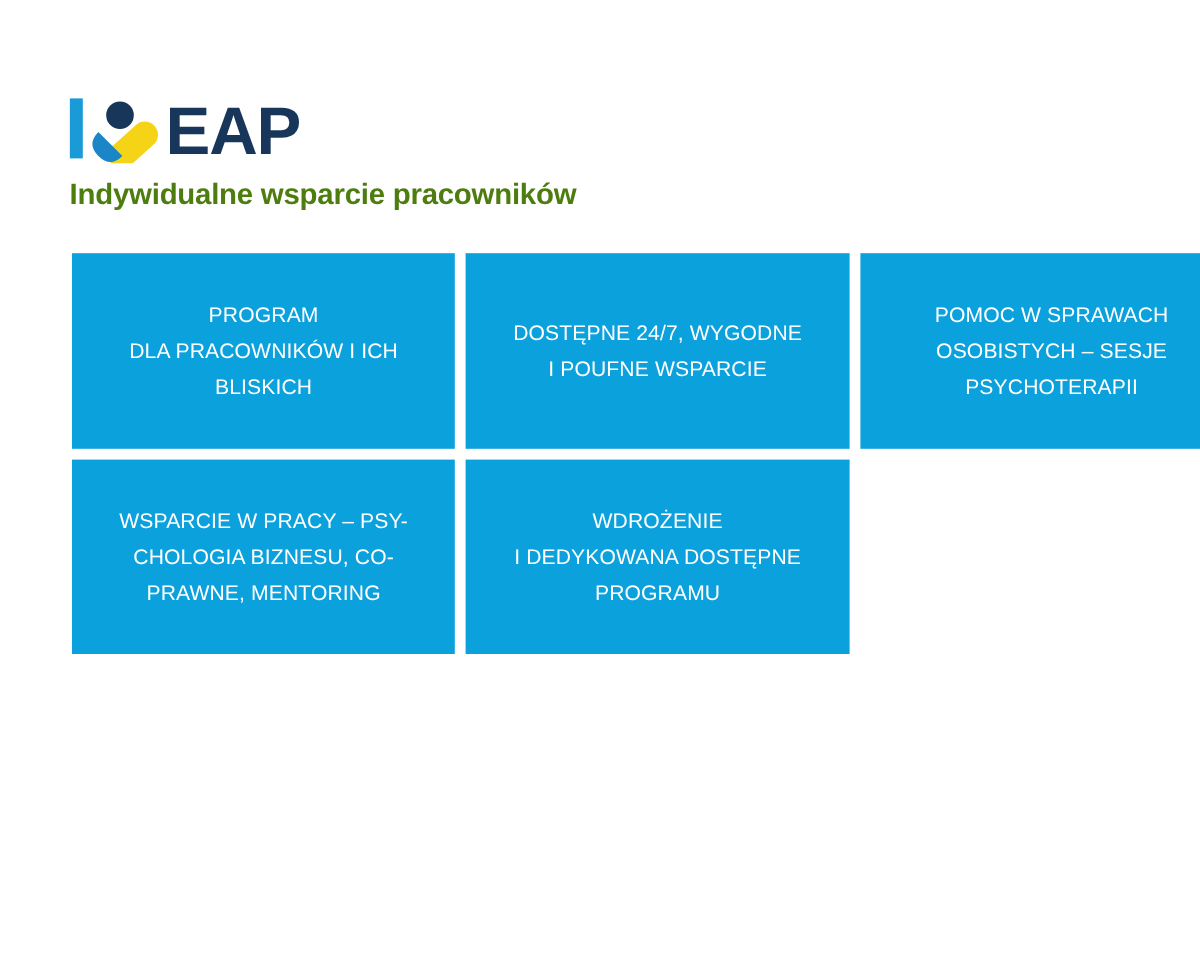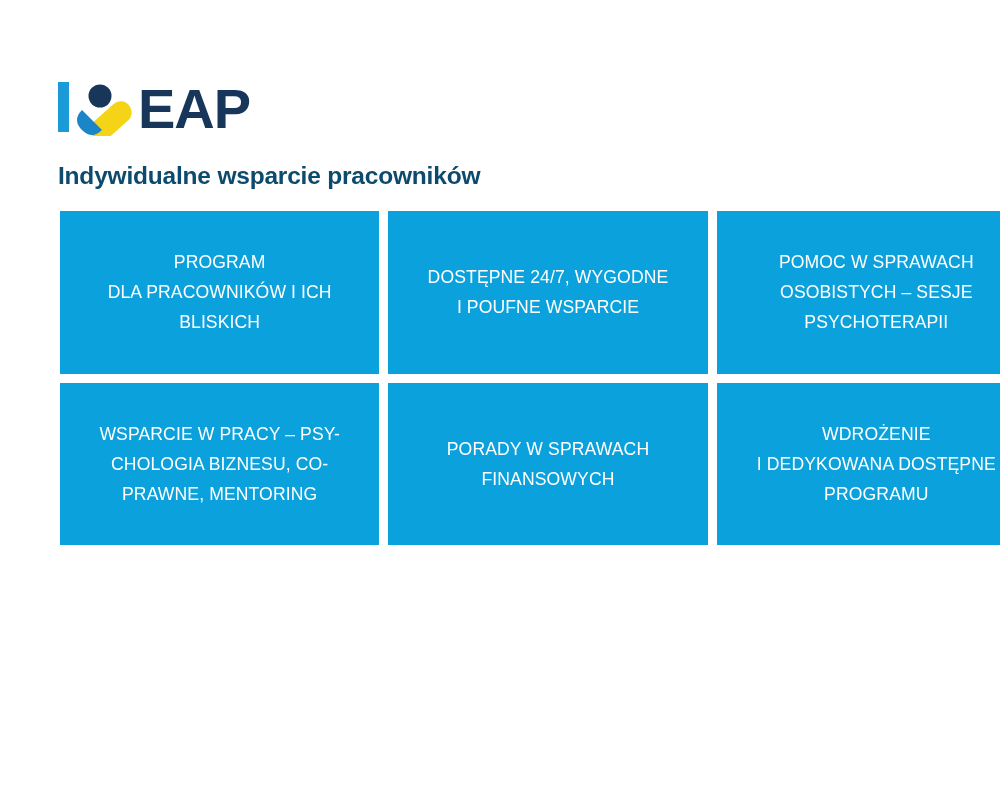--- a/index.html
+++ b/index.html
@@ -35,24 +35,24 @@
   }
 
   .logo-mark {
     display: block;
   }
 
   
   .subtitle {
     position: absolute;
     left: 58px;
-    top: 162px;
+    top: 149px;
     font-size: 24.5px;
     font-weight: bold;
-    color: #0c4a6e;
+    color: #4d7c0f;
     letter-spacing: -0.2px;
     white-space: nowrap;
   }
 
   
   .grid {
     position: absolute;
     left: 60px;
     top: 211px;
     width: 976px;
@@ -126,24 +126,20 @@
     </div>
 
     <div class="cell">
       <span class="cell-text">WSPARCIE W PRACY – PSY-
 CHOLOGIA BIZNESU, CO-
 PRAWNE, MENTORING</span>
     </div>
 
 
 
-    <div class="cell">
-      <span class="cell-text">PORADY W SPRAWACH
-FINANSOWYCH</span>
-    </div>
 
     <div class="cell">
       <span class="cell-text">WDROŻENIE
 I DEDYKOWANA DOSTĘPNE
 PROGRAMU</span>
     </div>
 
   </div>
 
 </div>

